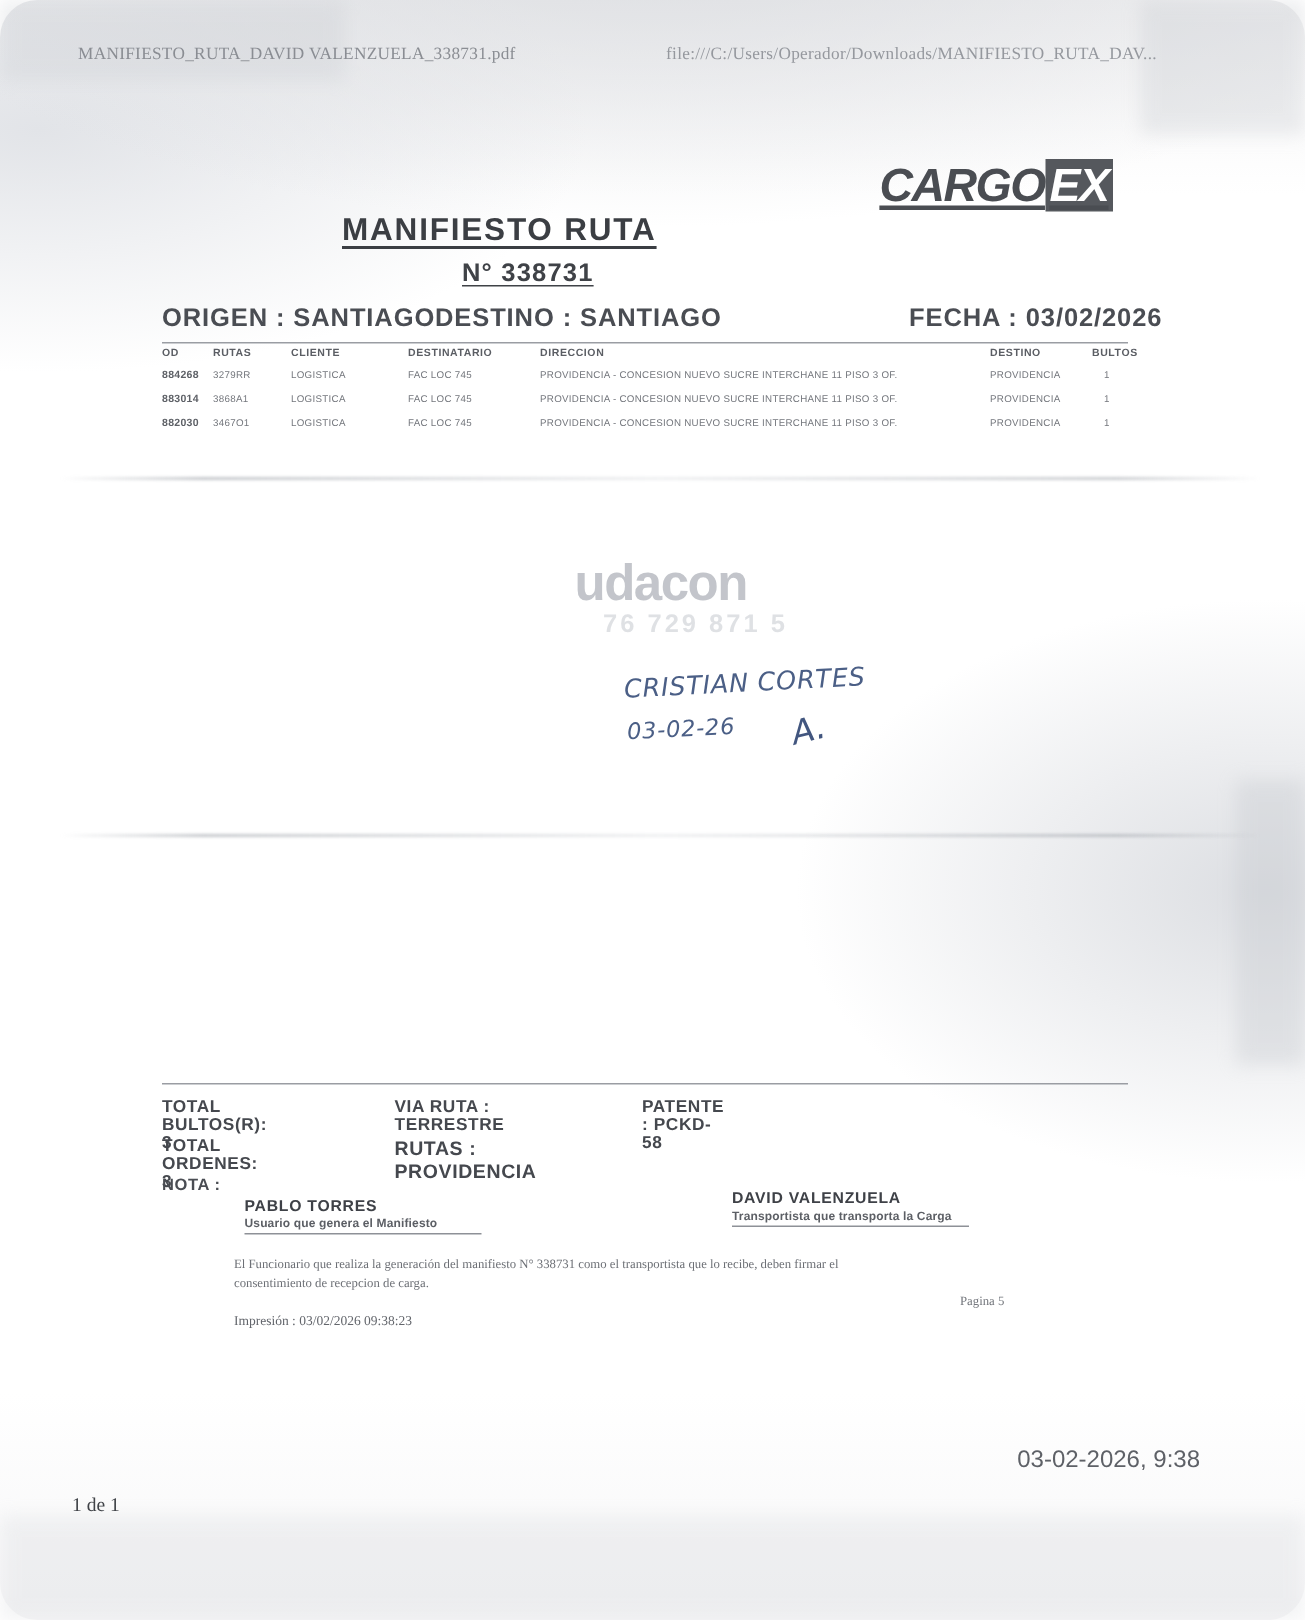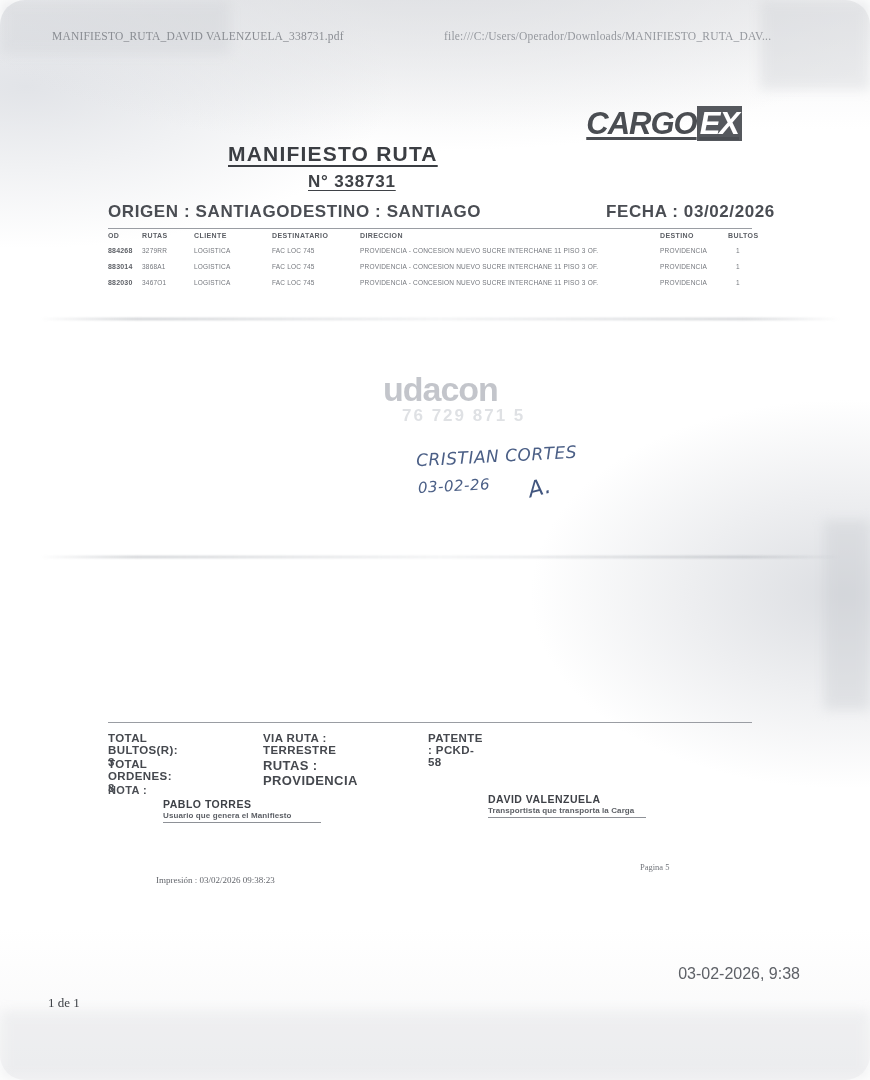--- a/index.html
+++ b/index.html
@@ -425,19 +425,20 @@
     <div class="who">DAVID VALENZUELA</div>
     <div class="role">Transportista que transporta la Carga</div>
     <div class="sig-line"></div>
   </div>
   <div class="sig sig-left">
     <div class="who">PABLO  TORRES</div>
     <div class="role">Usuario que genera el Manifiesto</div>
     <div class="sig-line"></div>
   </div>
 
+  <div class="legal">El Funcionario que realiza la generación del manifiesto N° 338731 como el transportista que lo recibe, deben firmar el consentimiento de recepcion de carga.</div>
   <div class="pagina">Pagina 5</div>
   <div class="impresion">Impresión : 03/02/2026 09:38:23</div>
 
   <div class="stamp-right">03-02-2026, 9:38</div>
   <div class="page-count">1 de 1</div>
 
 </div>
 
 </body></html>

